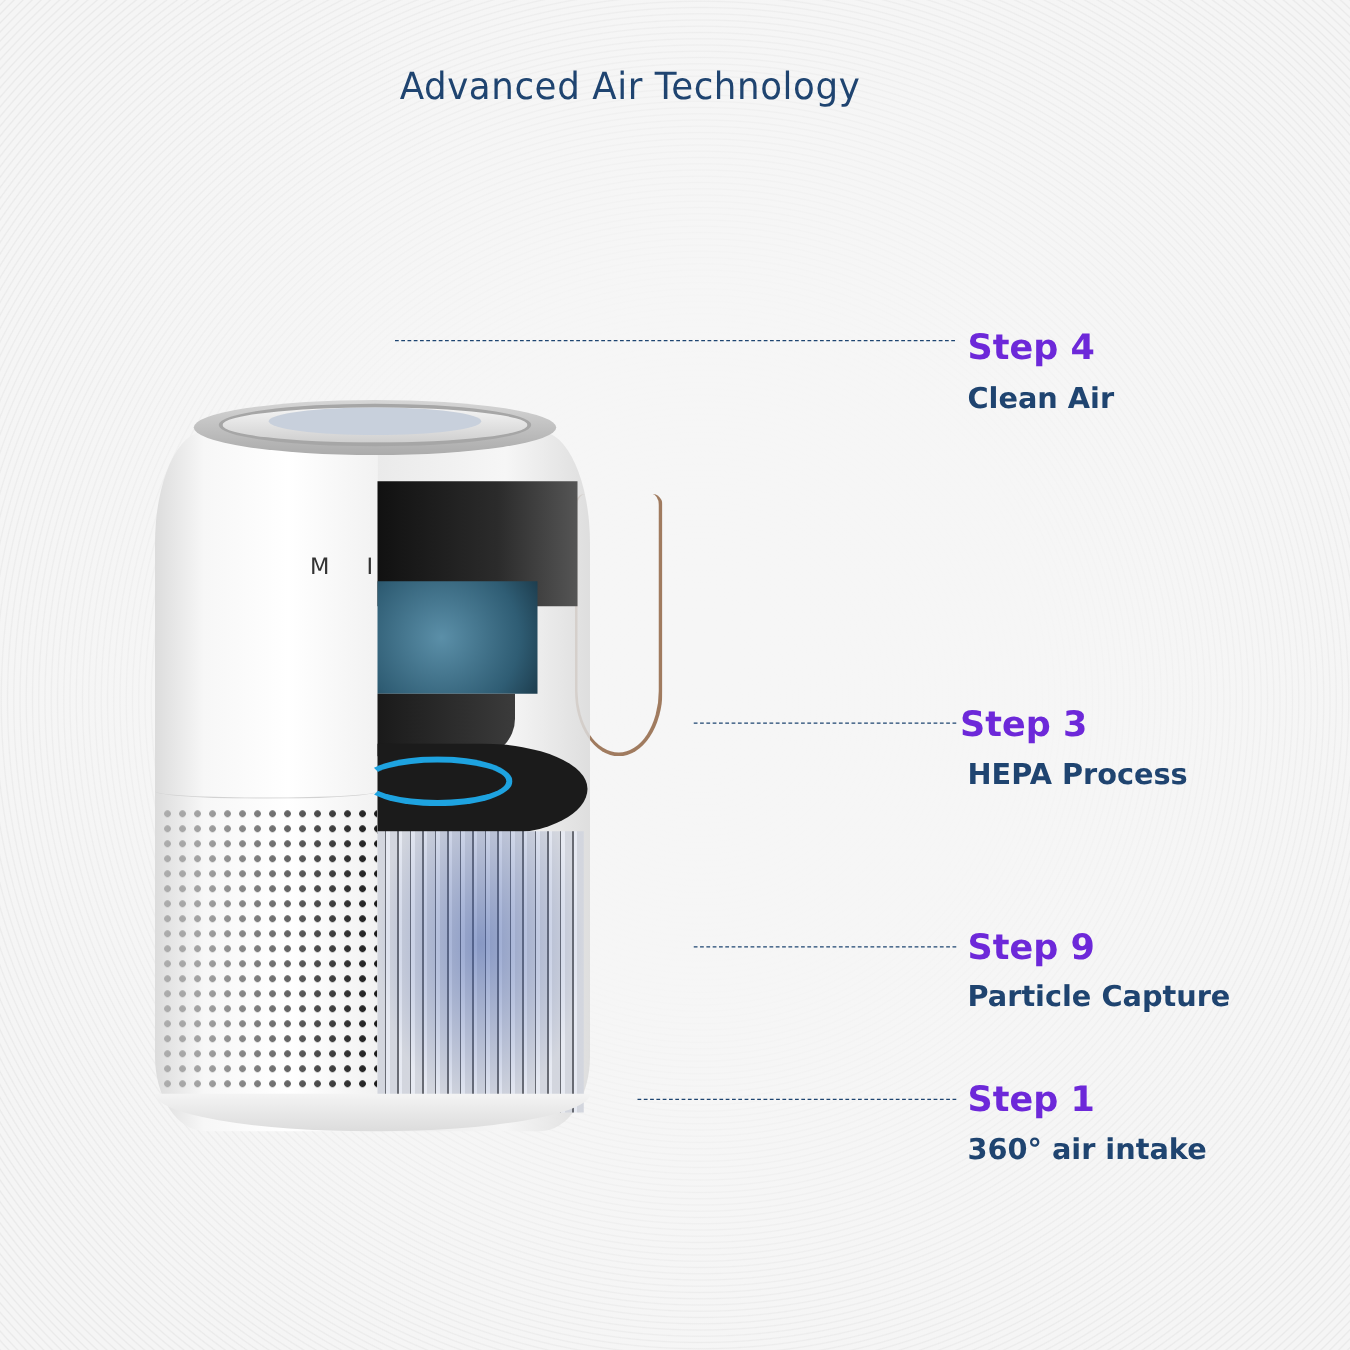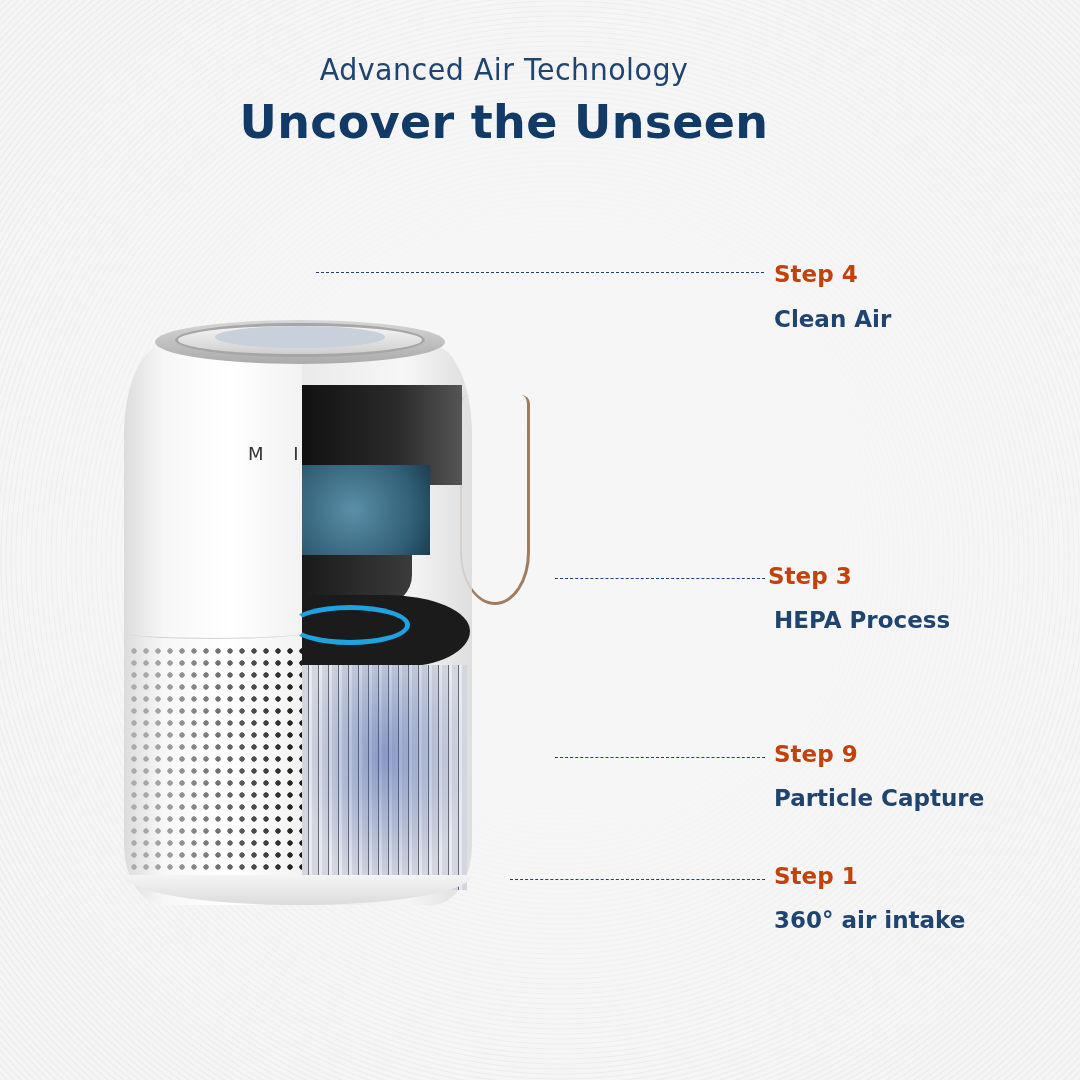--- a/index.html
+++ b/index.html
@@ -20,21 +20,21 @@
     position: absolute; inset: 0;
     background: radial-gradient(circle at 560px 520px, rgba(246,246,246,1) 0, rgba(246,246,246,0.95) 260px, rgba(246,246,246,0.3) 520px, rgba(246,246,246,0) 700px);
     z-index: 1;
   }
   .header { position: absolute; top: 52px; left: 16px; width: 976px; text-align: center; z-index: 5; color: #153a63; }
   .subtitle { font-size: 30px; font-weight: 300; letter-spacing: 0.5px; color: #1f4470; font-family: "DejaVu Sans", sans-serif; font-weight: normal; transform: scaleX(0.95); }
   .title { font-size: 46px; font-weight: bold; margin-top: 8px; color: #123a66; font-family: "DejaVu Sans", sans-serif; letter-spacing: 0.3px; }
 
   .step { position: absolute; z-index: 5; }
   .step .line { position: absolute; height: 0; border-top: 1.5px dashed #1d4470; }
-  .step .label { position: absolute; font-family: "DejaVu Sans", sans-serif; font-weight: bold; font-size: 23px; color: #c2410c; white-space: nowrap; }
+  .step .label { position: absolute; font-family: "DejaVu Sans", sans-serif; font-weight: bold; font-size: 28px; color: #6d28d9; white-space: nowrap; }
   .step .desc { position: absolute; font-family: "DejaVu Sans", sans-serif; font-size: 23px; color: #1f4470; white-space: nowrap; font-weight: bold; }
 
   
   .product { position: absolute; left: 120px; top: 315px; width: 410px; height: 590px; z-index: 3; }
   .top-cap { position: absolute; left: 35px; top: 5px; width: 290px; height: 44px; border-radius: 50%; background: linear-gradient(#d6d6d6, #ababab); }
   .top-cap2 { position: absolute; left: 55px; top: 8px; width: 250px; height: 34px; border-radius: 50%; background: linear-gradient(#f5f5f5, #cfcfcf); border: 3px solid #a6a6a6; }
   .top-panel { position: absolute; left: 95px; top: 11px; width: 170px; height: 22px; border-radius: 50%; background: #c8d0dc; }
   .body-left { position: absolute; left: 4px; top: 30px; width: 178px; height: 560px; background: linear-gradient(90deg, #dcdcdc 0%, #f7f7f7 22%, #ffffff 60%, #f2f2f2 100%); border-radius: 40px 0 0 40px / 90px 0 0 60px; }
   .body-right-shell { position: absolute; left: 182px; top: 30px; width: 170px; height: 560px; background: linear-gradient(90deg, #e8e8e8, #f6f6f6 60%, #dadada); border-radius: 0 40px 40px 0 / 0 90px 60px 0; opacity: 0.85; }
   .inner-dark { position: absolute; left: 182px; top: 70px; width: 160px; height: 100px; background: linear-gradient(90deg, #111 0%, #2b2b2b 60%, #555 100%); }
@@ -58,21 +58,20 @@
   .bottom { position: absolute; left: 4px; top: 560px; width: 348px; height: 30px; background: linear-gradient(#f4f4f4, #dcdcdc); border-radius: 0 0 50% 50% / 0 0 100% 100%; }
 </style>
 </head>
 <body>
 
 <div class="bg"></div>
 <div class="bg-fade"></div>
 
 <div class="header">
   <div class="subtitle">Advanced Air Technology</div>
-  <div class="title">Uncover the Unseen</div>
 </div>
 
 <div class="product">
   <div class="handle"></div>
   <div class="body-right-shell"></div>
   <div class="body-left"></div>
   <div class="top-cap"></div>
   <div class="top-cap2"></div>
   <div class="top-panel"></div>
   <div class="inner-dark"></div>

